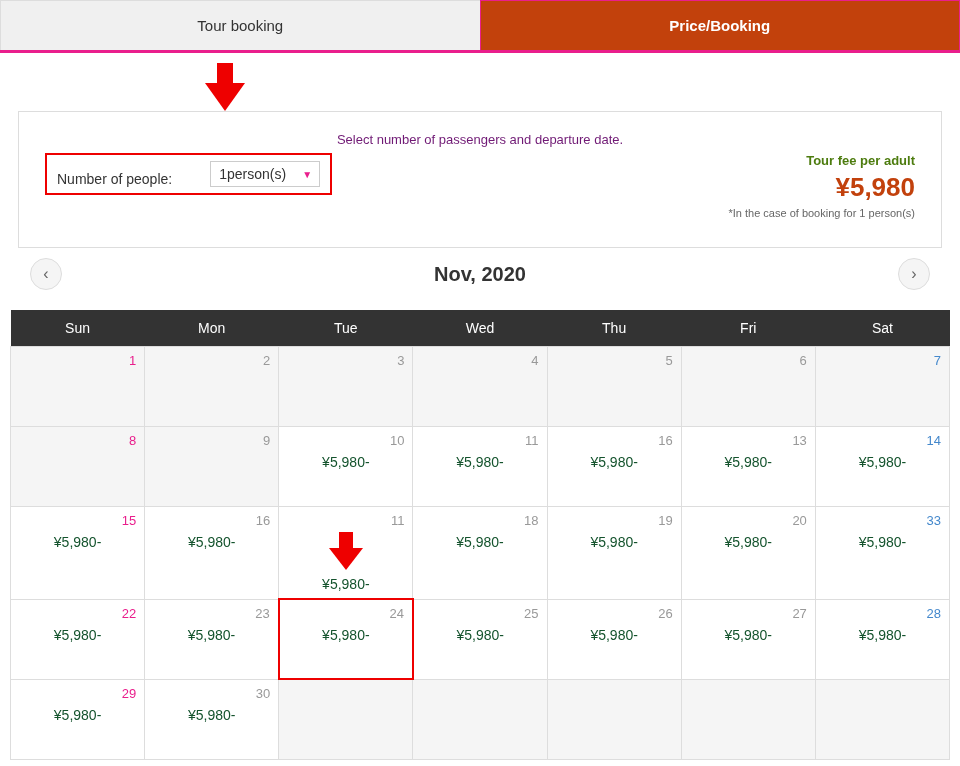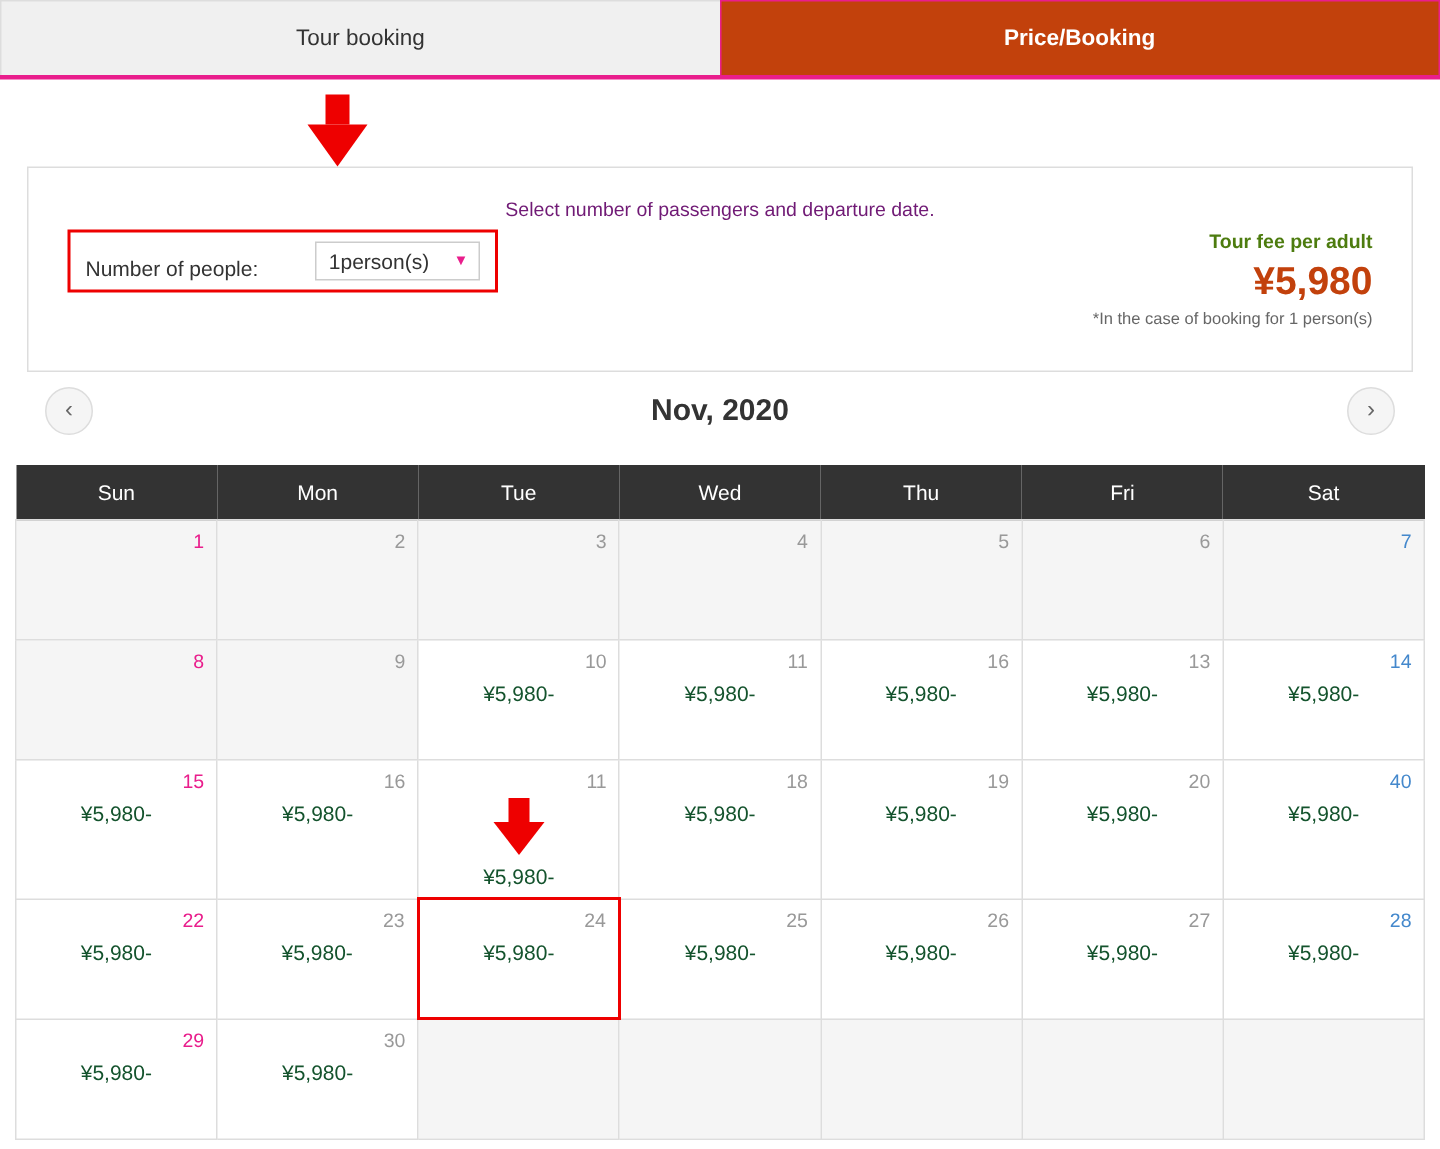--- a/index.html
+++ b/index.html
@@ -329,21 +329,21 @@
           </td>
           <td>
             <span class="date-num regular">19</span>
             <span class="price-cell">¥5,980-</span>
           </td>
           <td>
             <span class="date-num regular">20</span>
             <span class="price-cell">¥5,980-</span>
           </td>
           <td>
-            <span class="date-num saturday">40</span>
+            <span class="date-num saturday">33</span>
             <span class="price-cell">¥5,980-</span>
           </td>
         </tr>
         <tr>
           <td>
             <span class="date-num sunday">22</span>
             <span class="price-cell">¥5,980-</span>
           </td>
           <td>
             <span class="date-num regular">23</span>

